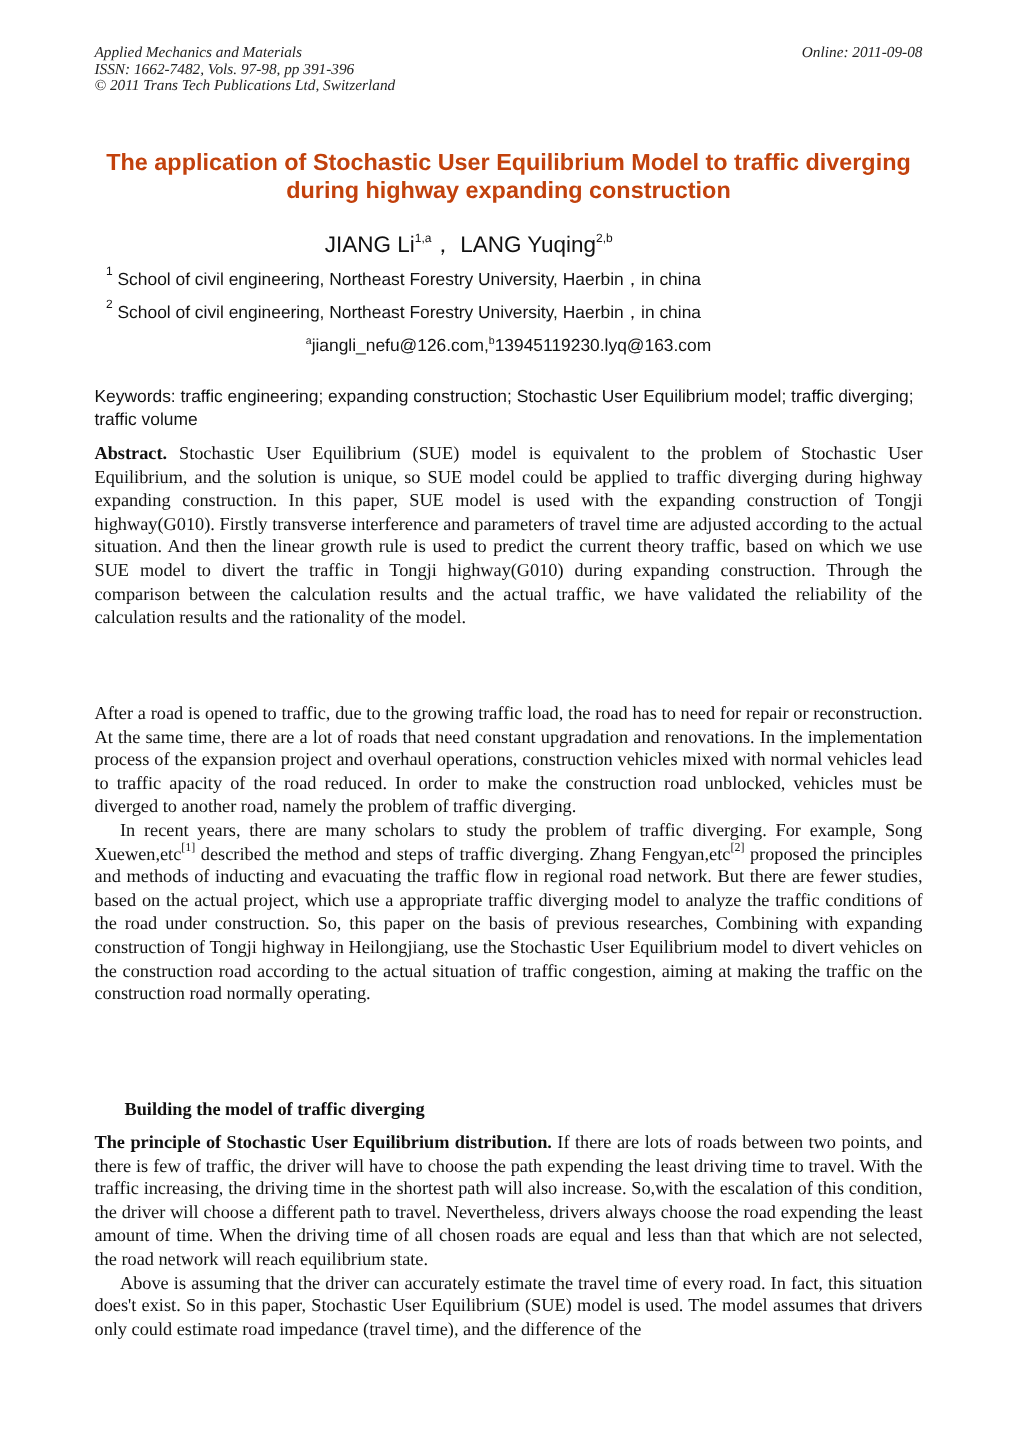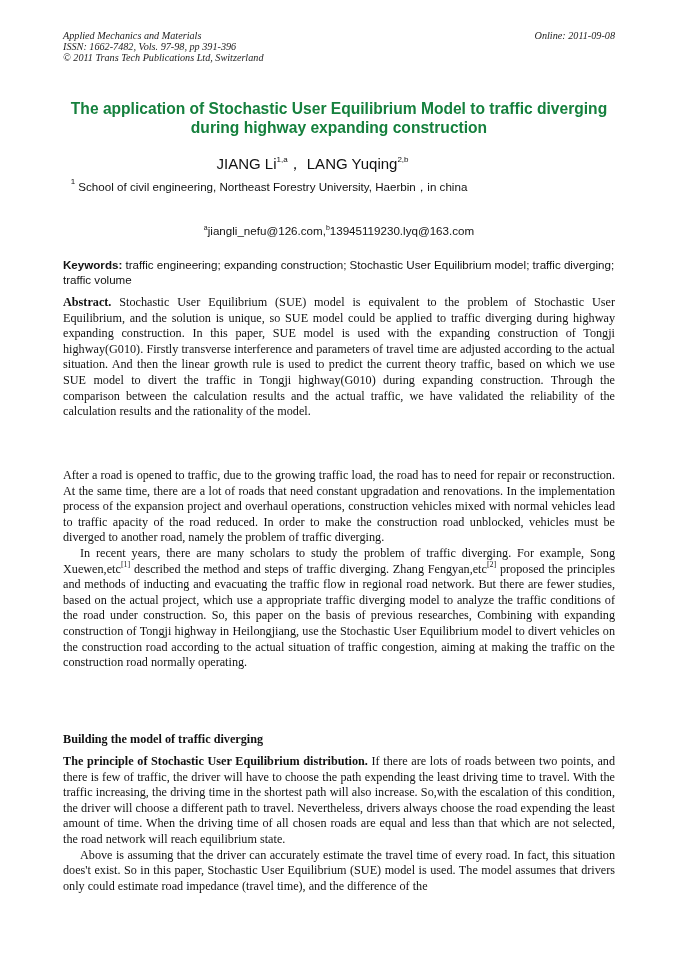--- a/index.html
+++ b/index.html
@@ -1,27 +1,27 @@
 <!DOCTYPE html>
 <html><head>
   <meta charset="utf-8">
   <style>
     html, body { margin: 0; padding: 0; background: #ffffff; }
     body { width: 678px; height: 959px; position: relative; overflow: hidden; color: #111; }
     .page { position: absolute; left: 0; top: 17px; width: 678px; height: 959px; }
     .hdr { position: absolute; top: 14px; left: 63px; width: 552px; font-family: "Liberation Serif", serif; font-style: italic; font-size: 10.2px; line-height: 10.8px; color: #222; }
     .hdr-right { position: absolute; top: 0; right: 0; }
-    .title { position: absolute; top: 82px; left: 40px; width: 598px; text-align: center; font-family: "Liberation Sans", sans-serif; font-weight: bold; font-size: 15.6px; line-height: 19px; color: #15803d; }
+    .title { position: absolute; top: 82px; left: 40px; width: 598px; text-align: center; font-family: "Liberation Sans", sans-serif; font-weight: bold; font-size: 15.6px; line-height: 19px; color: #c2410c; }
     .authors { position: absolute; top: 138px; left: 0; width: 625px; text-align: center; font-family: "Liberation Sans", sans-serif; font-size: 15px; line-height: 18px; }
     .authors sup, .aff sup, .email sup { font-size: 8px; vertical-align: 7px; line-height: 0; }
     .aff { position: absolute; left: 0; width: 538px; text-align: center; font-family: "Liberation Sans", sans-serif; font-size: 11.6px; line-height: 14px; }
     .email { position: absolute; top: 207px; left: 0; width: 678px; text-align: center; font-family: "Liberation Sans", sans-serif; font-size: 11.6px; line-height: 14px; }
     .email sup { font-size: 7px; vertical-align: 5px; }
     .keywords { position: absolute; top: 240px; left: 63px; width: 552px; font-family: "Liberation Sans", sans-serif; font-size: 11.6px; line-height: 15.3px; }
-    .keywords b { font-weight: bold; }
+    .keywords b { font-weight: normal; }
     .body { position: absolute; left: 63px; width: 552px; font-family: "Liberation Serif", serif; font-size: 12.2px; line-height: 15.6px; text-align: justify; }
     .body p { margin: 0; }
     .body .indent { text-indent: 17px; }
     .section { position: absolute; left: 63px; width: 552px; font-family: "Liberation Serif", serif; font-weight: bold; font-size: 12.2px; line-height: 15px; }
     .body sup { font-size: 8px; vertical-align: 6px; line-height: 0; }
   </style>
 </head>
 <body>
 
 <div class="page">
@@ -40,39 +40,43 @@
 
   <div class="authors">
     <span>JIANG Li</span><sup>1,a</sup><span>，</span>
     <span>LANG Yuqing</span><sup>2,b</sup>
   </div>
 
   <div class="aff" style="top:163px;">
     <sup>1</sup>
     <span>School of civil engineering, Northeast Forestry University, Haerbin，in china</span>
   </div>
+  <div class="aff" style="top:185px;">
+    <sup>2</sup>
+    <span>School of civil engineering, Northeast Forestry University, Haerbin，in china</span>
+  </div>
 
   <div class="email">
     <sup>a</sup><span>jiangli_nefu@126.com,</span><sup>b</sup><span>13945119230.lyq@163.com</span>
   </div>
 
   <div class="keywords">
     <b>Keywords:</b><span> traffic engineering; expanding construction; Stochastic User Equilibrium model; traffic diverging; traffic volume</span>
   </div>
 
   <div class="body" style="top:278px;">
     <p><b>Abstract.</b><span> Stochastic User Equilibrium (SUE) model is equivalent to the problem of Stochastic User Equilibrium, and the solution is unique, so SUE model could be applied to traffic diverging during highway expanding construction. In this paper, SUE model is used with the expanding construction of Tongji highway(G010). Firstly transverse interference and parameters of travel time are adjusted according to the actual situation. And then the linear growth rule is used to predict the current theory traffic, based on which we use SUE model to divert the traffic in Tongji highway(G010) during expanding construction. Through the comparison between the calculation results and the actual traffic, we have validated the reliability of the calculation results and the rationality of the model.</span></p>
   </div>
 
 
   <div class="body" style="top:451px;">
     <p>After a road is opened to traffic, due to the growing traffic load, the road has to need for repair or reconstruction.  At the same time,  there are a lot of roads that need constant upgradation and renovations. In the implementation process of the expansion project and overhaul operations, construction vehicles mixed with normal vehicles lead to traffic apacity of the road reduced. In order to make the construction road unblocked, vehicles must be diverged to another road, namely the problem of traffic diverging.</p>
     <p class="indent"><span>In recent years, there are many scholars to study the problem of traffic diverging. For example, Song Xuewen,etc</span><sup>[1]</sup><span> described the method and steps of traffic diverging. Zhang Fengyan,etc</span><sup>[2]</sup><span> proposed the principles and methods of  inducting and evacuating the traffic flow in regional road network. But there are fewer studies, based on the actual project, which use a appropriate traffic diverging model to analyze the traffic conditions of the road under construction. So, this paper on the basis of previous researches, Combining with expanding construction of Tongji highway in Heilongjiang, use the Stochastic User Equilibrium model to divert  vehicles on the construction road according to the actual situation of traffic congestion, aiming at making the traffic on the construction road normally operating.</span></p>
   </div>
 
-  <div class="section" style="top:715px;">Building the model of traffic diverging</div>
+  <div class="section" style="top:715px;margin-left:20px;">Building the model of traffic diverging</div>
 
   <div class="body" style="top:737px;">
     <p><b>The principle of Stochastic User Equilibrium distribution.</b><span> If there are lots of roads between two points, and there is few of  traffic, the  driver will have to choose the path expending the least driving time to travel. With the traffic increasing, the driving time in the shortest path will also increase. So,with the escalation of this condition, the driver will choose a different path to travel. Nevertheless, drivers always choose the road expending the least amount of time. When the driving time of all chosen roads are equal and less than that which are not selected, the road network will reach equilibrium state.</span></p>
     <p class="indent">Above is assuming that the driver can accurately estimate the travel time of every road. In fact, this situation does't exist. So in this paper, Stochastic User Equilibrium (SUE) model is used. The model assumes that drivers only could estimate road impedance (travel time), and the difference of the</p>
   </div>
 
 </div>
 
 </body></html>

